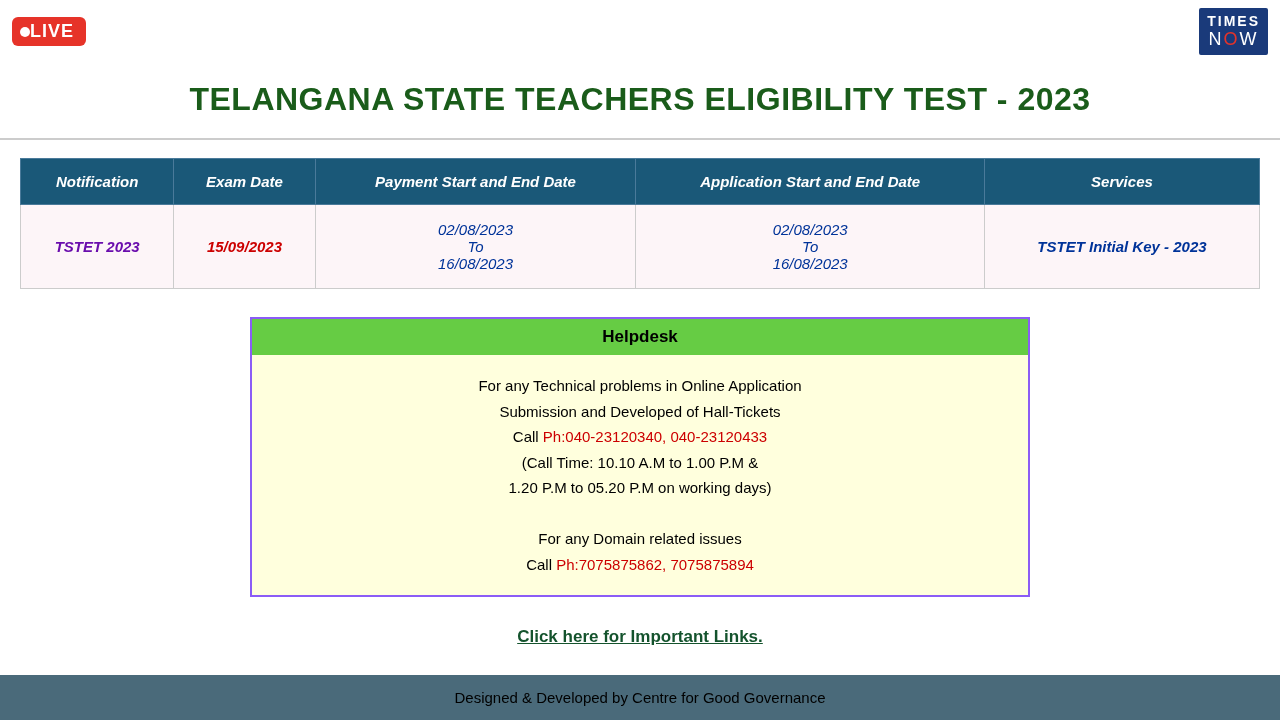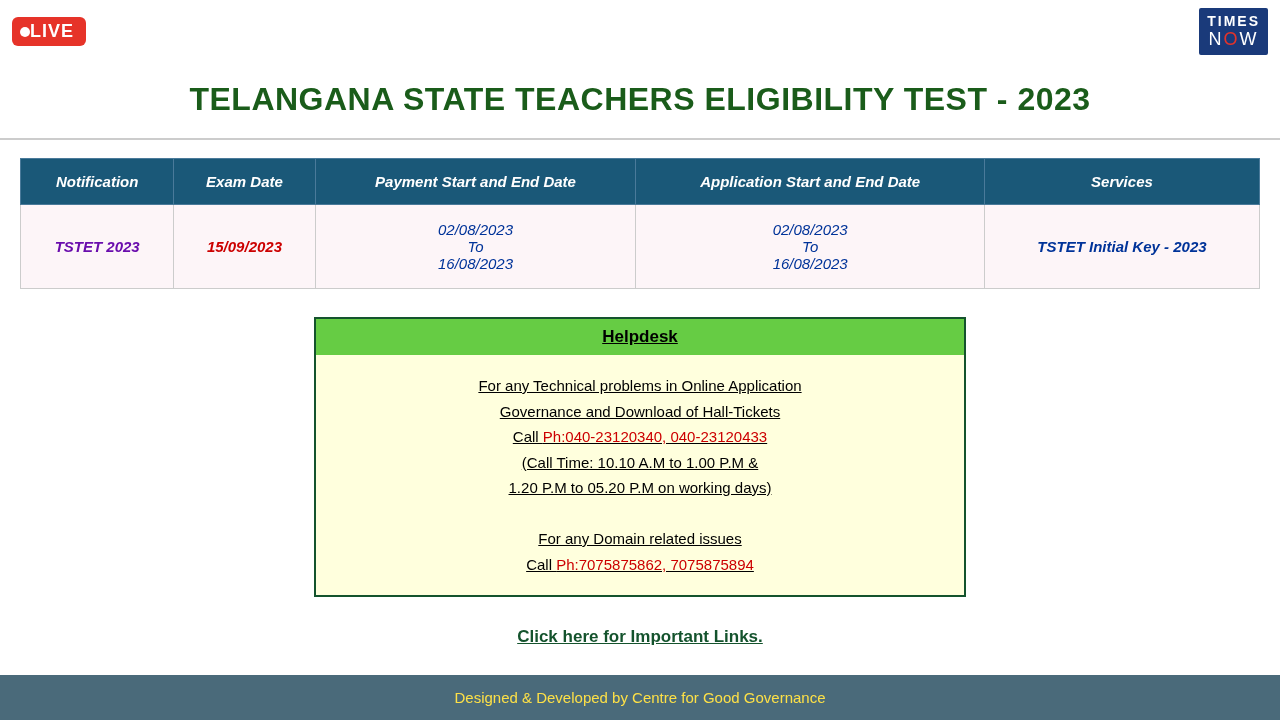--- a/index.html
+++ b/index.html
@@ -142,23 +142,22 @@
 
     .td-service a {
       color: #003399;
       font-weight: bold;
       text-decoration: none;
     }
 
     
     .helpdesk-container {
       margin: 28px auto 0;
-      width: 652px;
-      border: 2px solid #14532d;
-      text-decoration: underline;
+      width: 780px;
+      border: 2px solid #8b5cf6;
     }
 
     .helpdesk-header {
       background: #66cc44;
       text-align: center;
       padding: 8px;
       font-weight: bold;
       font-size: 17px;
       color: #000;
     }
@@ -185,21 +184,21 @@
     .important-links a {
       color: #14532d;
       font-weight: bold;
       font-size: 17px;
       text-decoration: underline;
     }
 
     
     .footer {
       background: #4a6a7a;
-      color: #fde047;
+      color: #000000;
       text-align: center;
       padding: 14px;
       font-size: 15px;
       position: absolute;
       bottom: 0;
       width: 100%;
     }
   </style>
 </head>
 <body>
@@ -251,21 +250,21 @@
         </td>
       </tr>
     </tbody>
   </table>
 </div>
 
 <div class="helpdesk-container">
   <div class="helpdesk-header">Helpdesk</div>
   <div class="helpdesk-body">
     <span>For any Technical problems in Online Application</span><br>
-    <span>Governance and Download of Hall-Tickets</span><br>
+    <span>Submission and Developed of Hall-Tickets</span><br>
     <span>Call </span><span class="phone">Ph:040-23120340, 040-23120433</span><br>
     <span>(Call Time: 10.10 A.M to 1.00 P.M &amp;</span><br>
     <span>1.20 P.M to 05.20 P.M on working days)</span><br>
     <br>
     <span>For any Domain related issues</span><br>
     <span>Call </span><span class="phone">Ph:7075875862, 7075875894</span>
   </div>
 </div>
 
 <div class="important-links">

